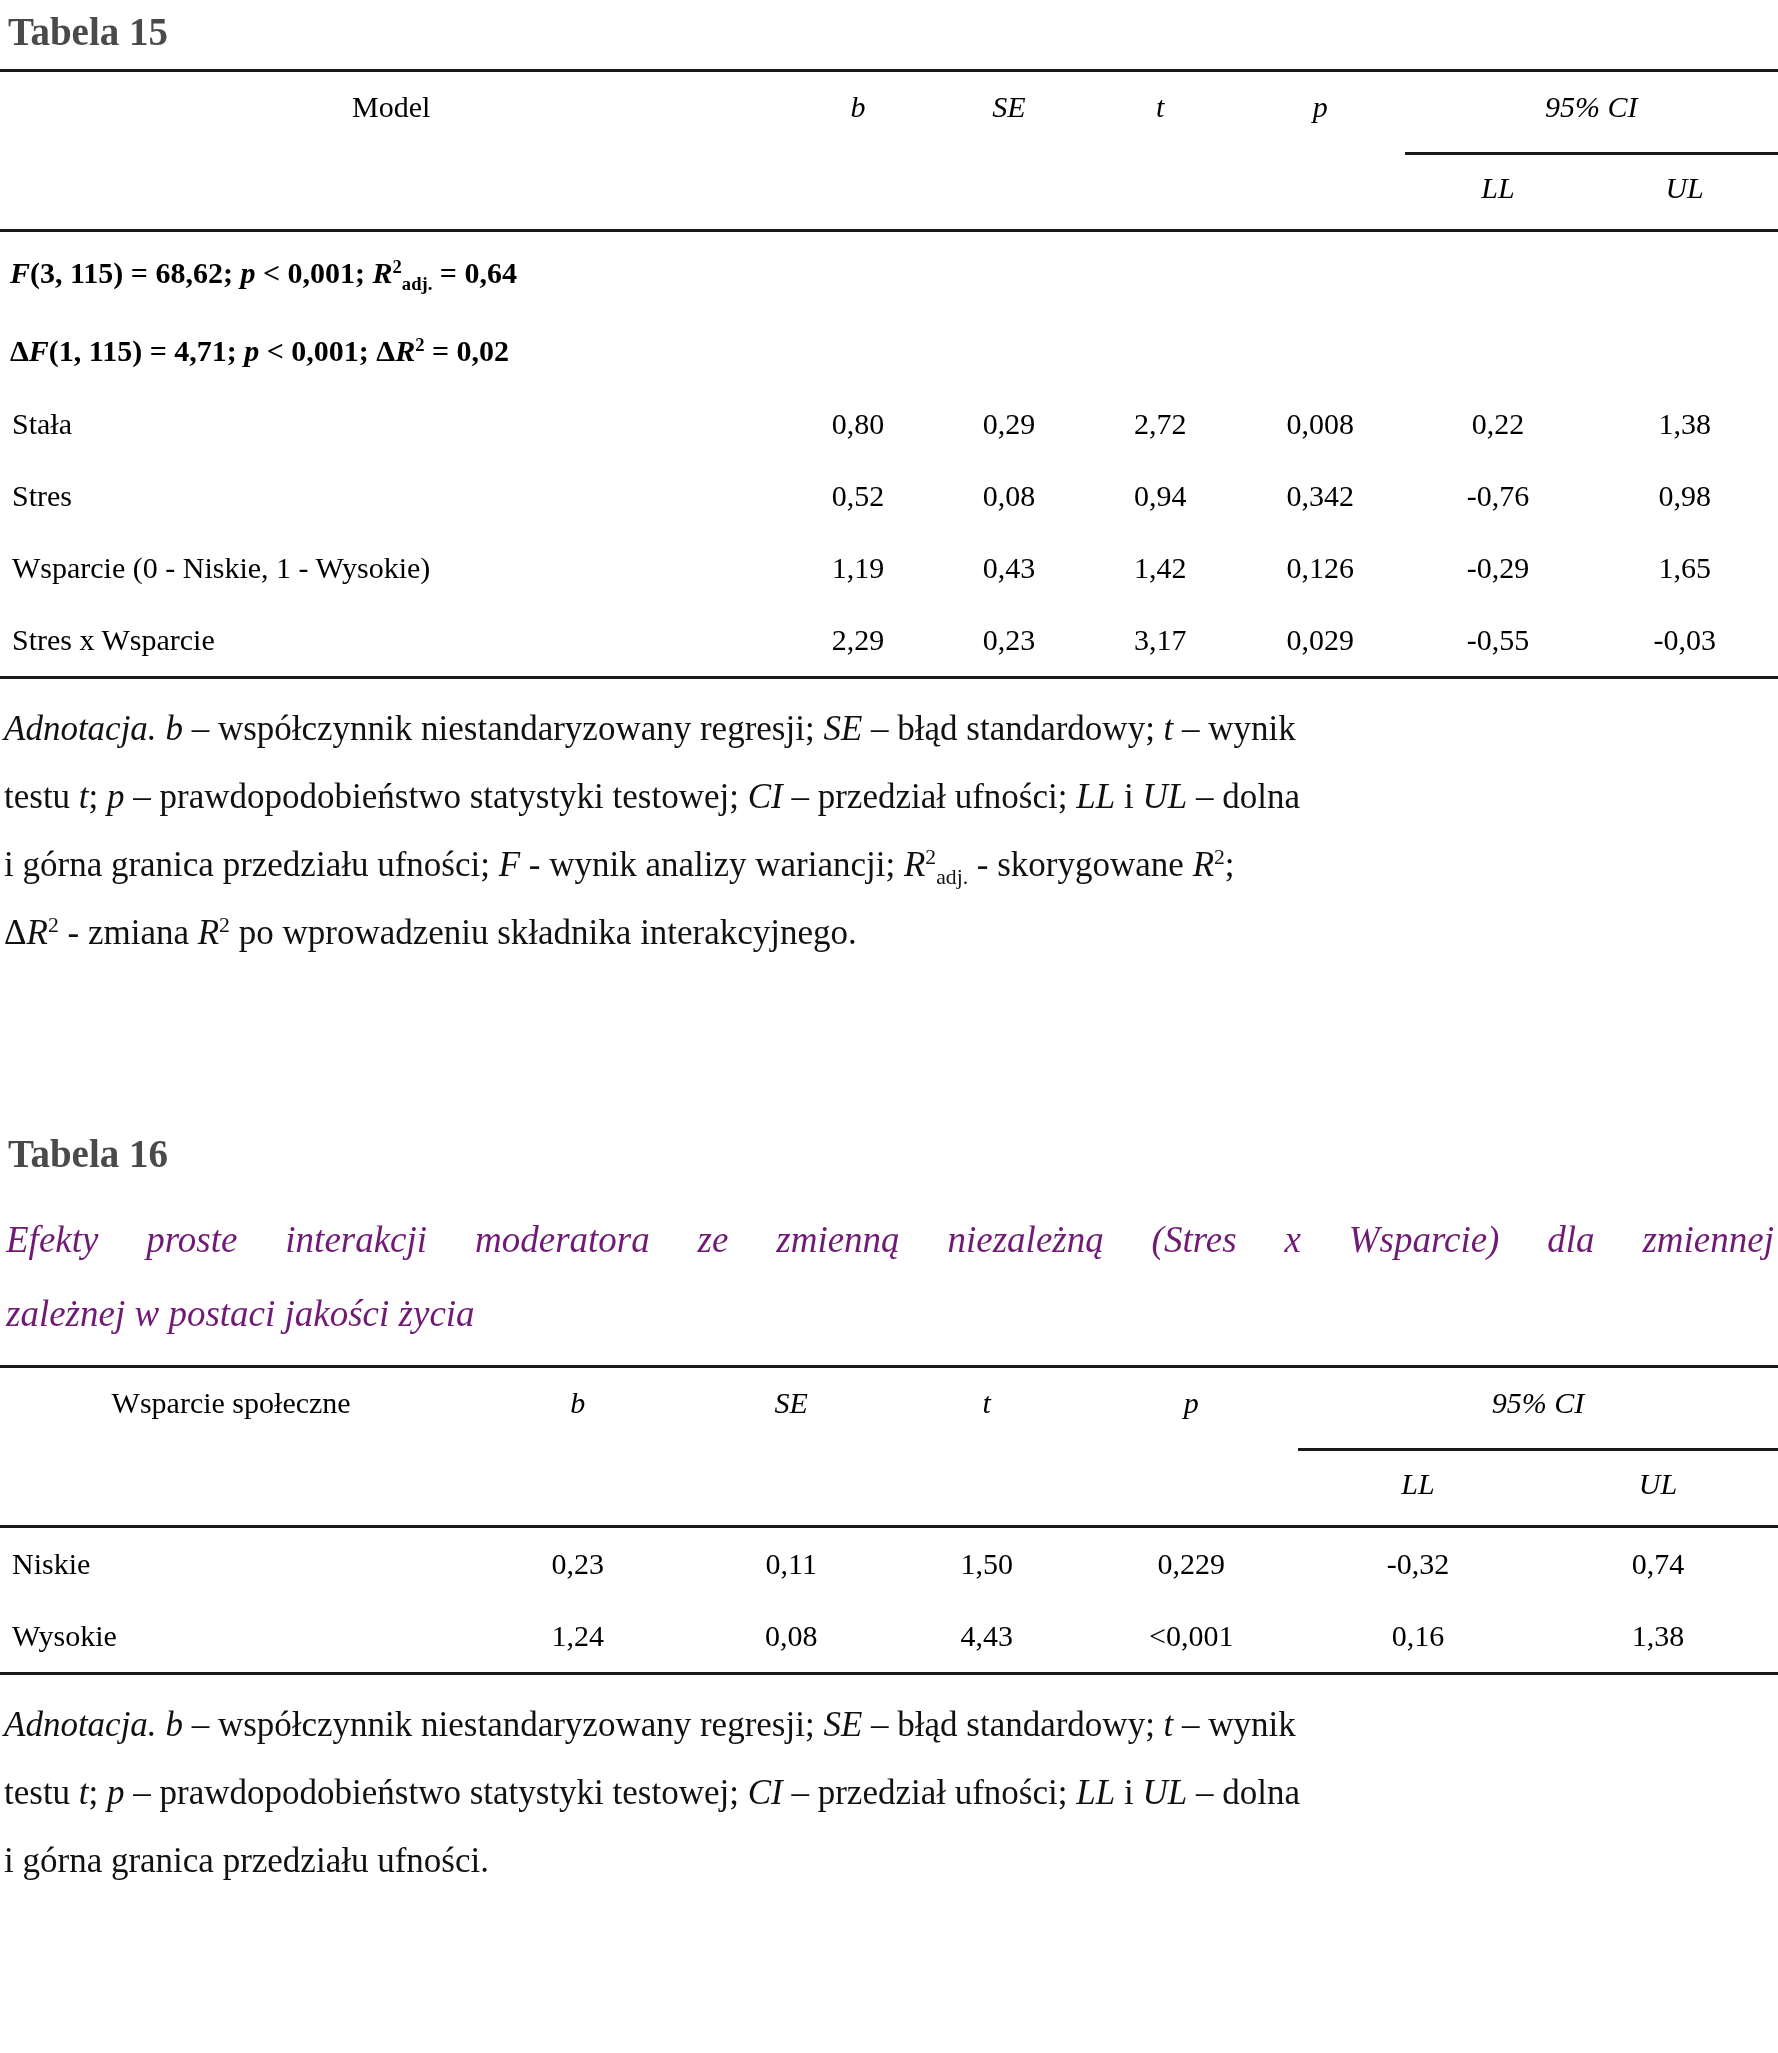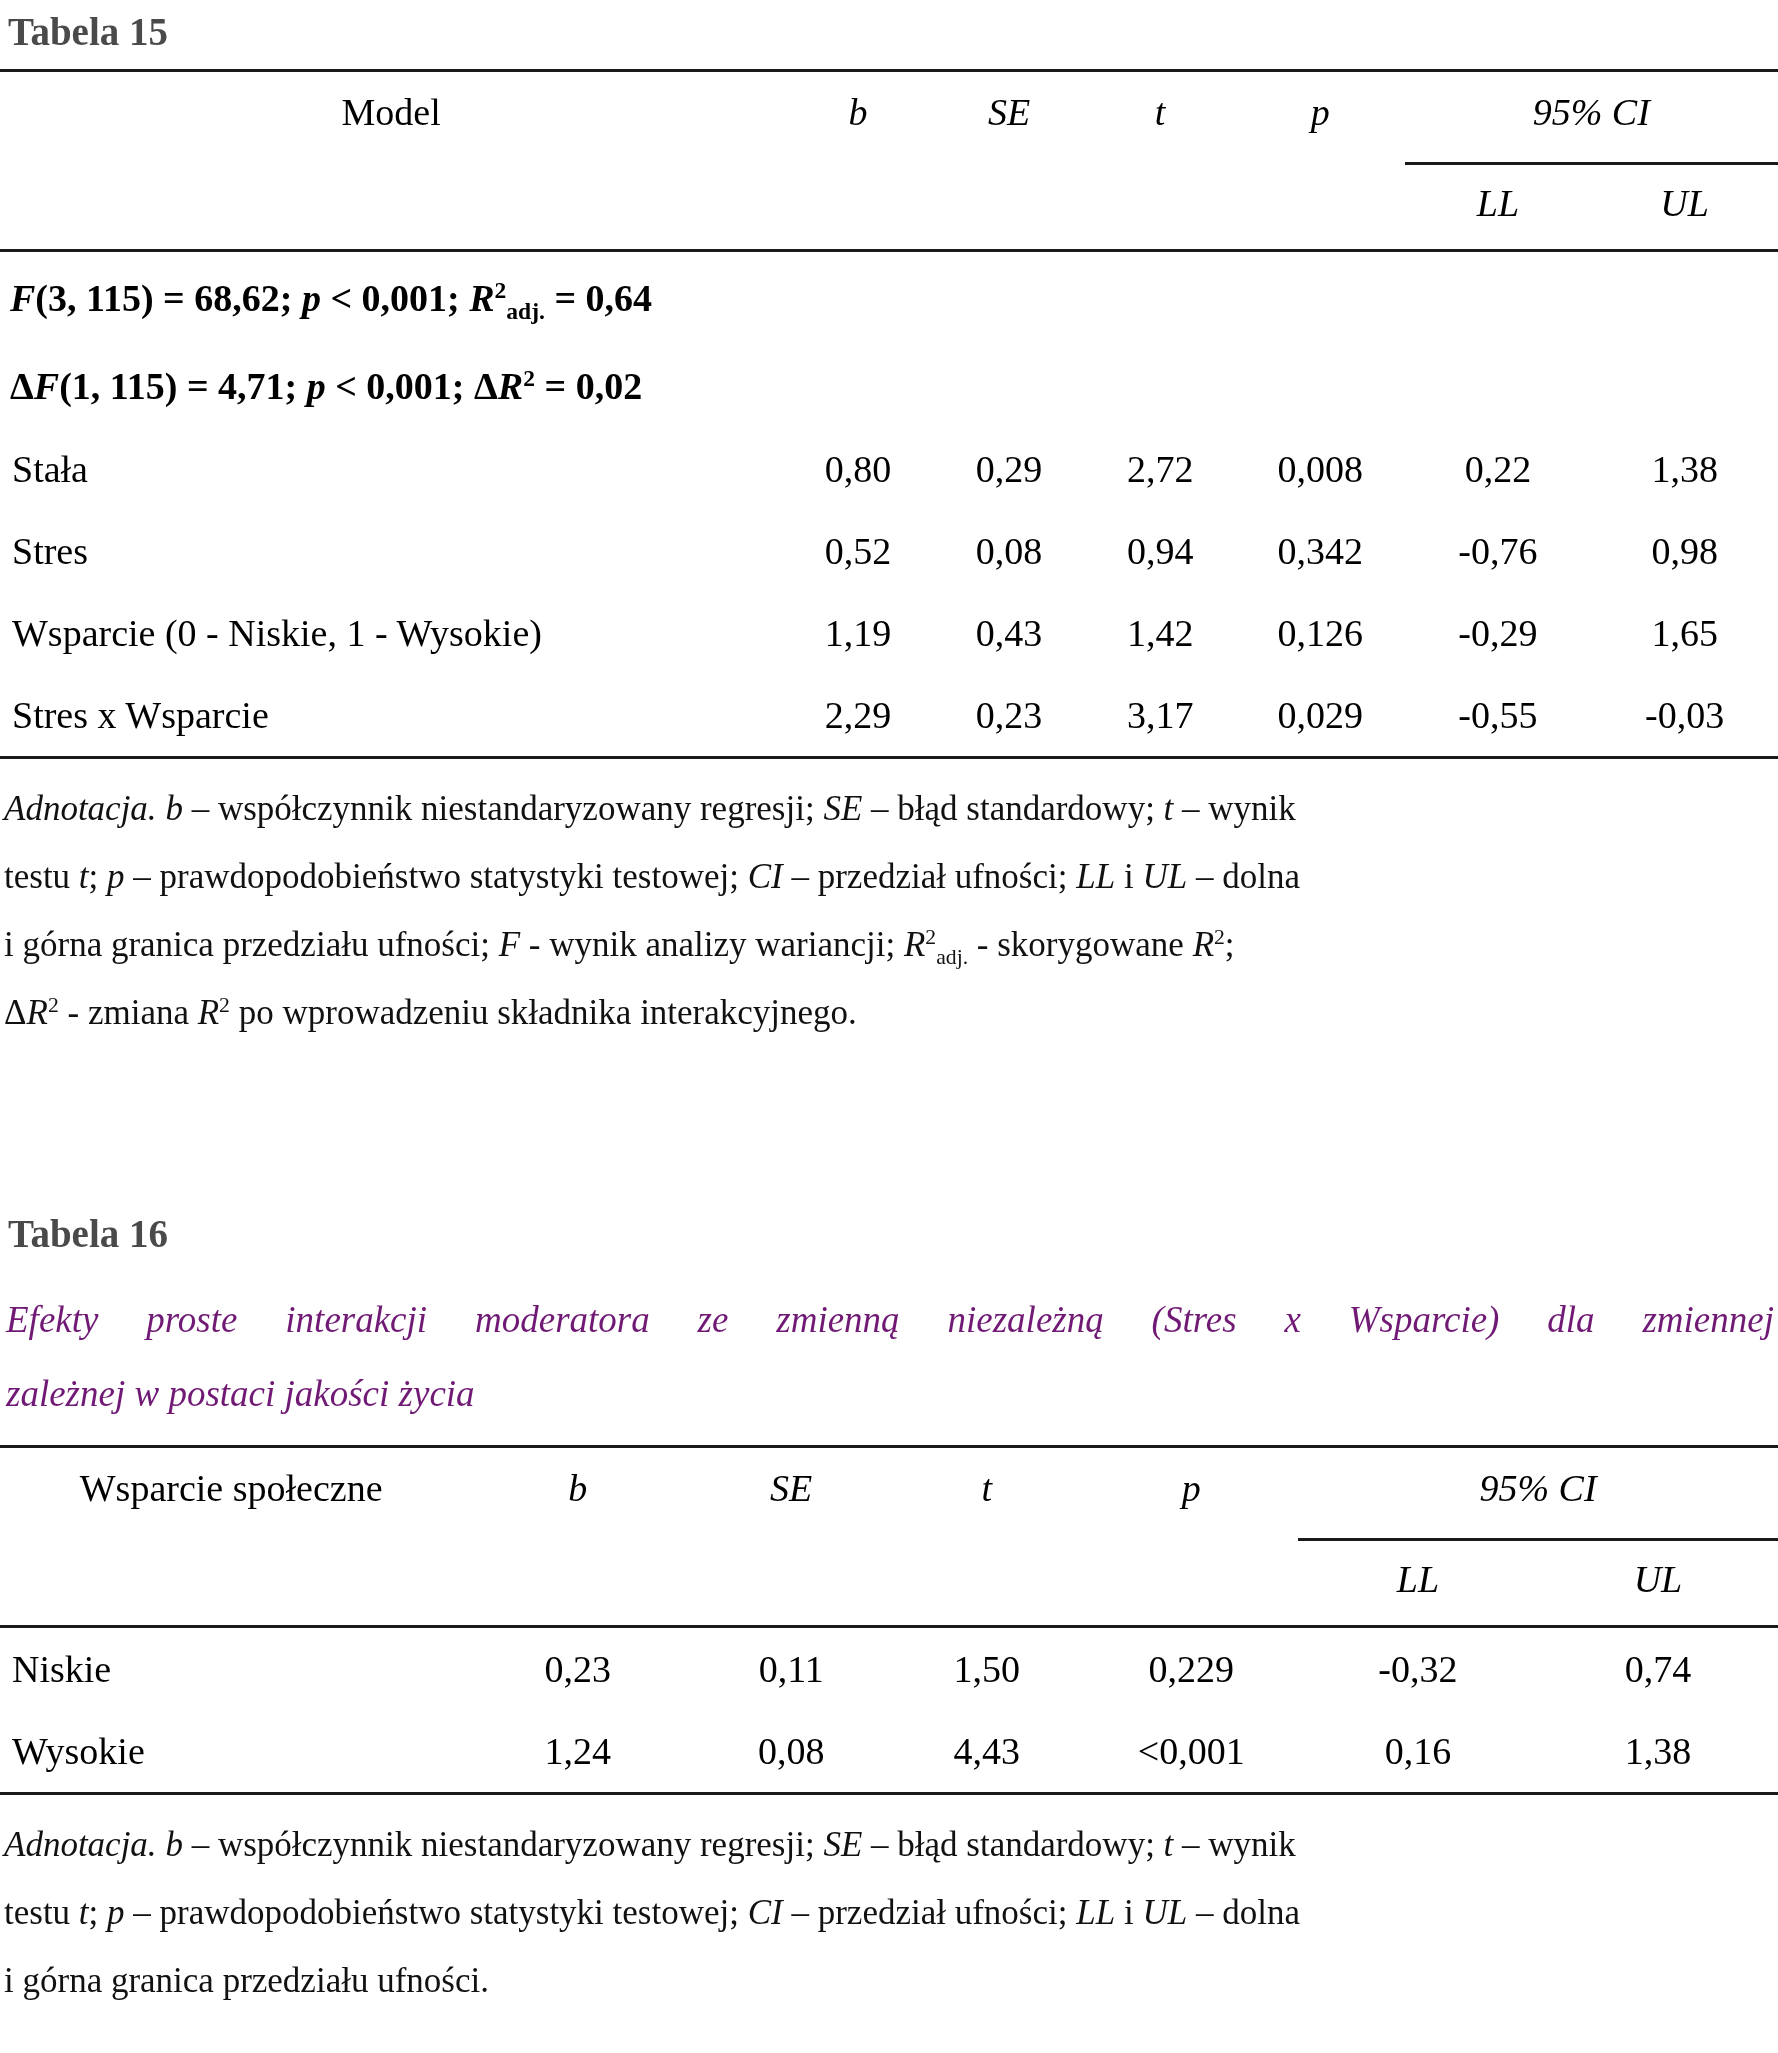--- a/index.html
+++ b/index.html
@@ -20,21 +20,21 @@
   }
   .caption-block{margin:26px 0 0 6px;font-style:italic;font-size:37px;color:#701a75;}
   .caption-line{line-height:74px;}
   .justify-full{text-align:justify;text-align-last:justify;}
   table{
     width:1778px;border-collapse:collapse;table-layout:fixed;
     margin-top:14px;
     border-top:3px solid #1a1a1a;border-bottom:3px solid #1a1a1a;
   }
   thead{border-bottom:3px solid #1a1a1a;}
-  th,td{font-weight:normal;font-size:38px;padding:0;}
+  th,td{font-weight:normal;font-size:30px;padding:0;}
   th{vertical-align:top;}
   .h-row1 th{padding-top:18px;padding-bottom:28px;}
   .h-row2 th{padding-top:16px;padding-bottom:24px;vertical-align:middle;}
   .ci-head{border-bottom:3px solid #1a1a1a;}
   .it, .it-h{font-style:italic;}
   .c{text-align:center;}
   .cell-label{text-align:left;padding:19px 0 19px 12px;}
   .cell-num{text-align:center;padding:19px 0;}
   .stat-cell{font-weight:bold;text-align:left;padding:24px 0 20px 10px;}
   sup,sub{font-size:0.62em;line-height:0;}

